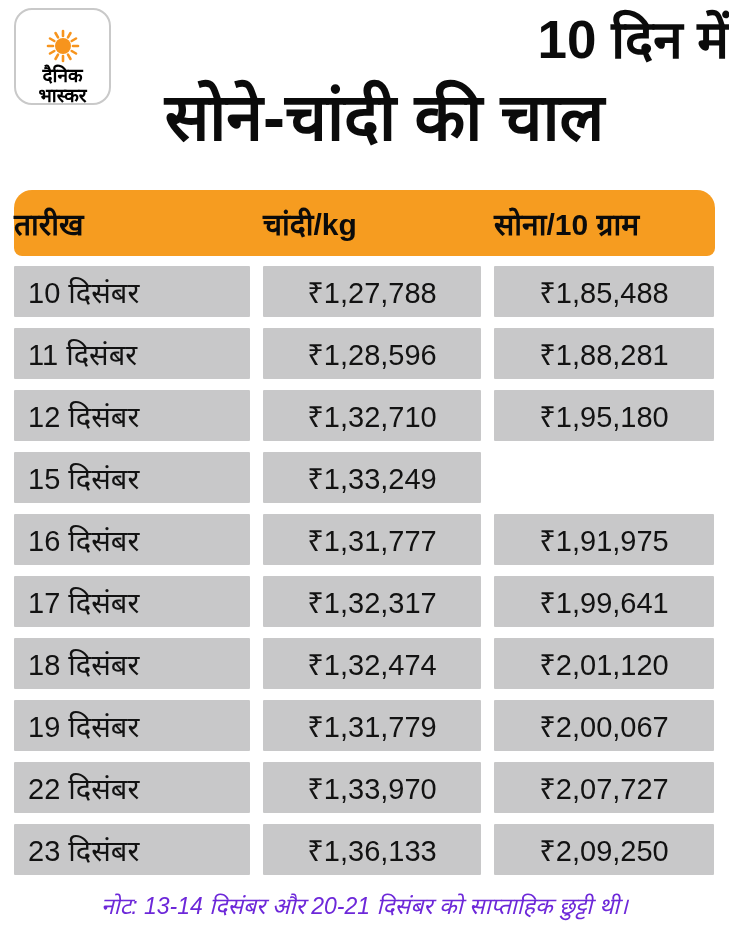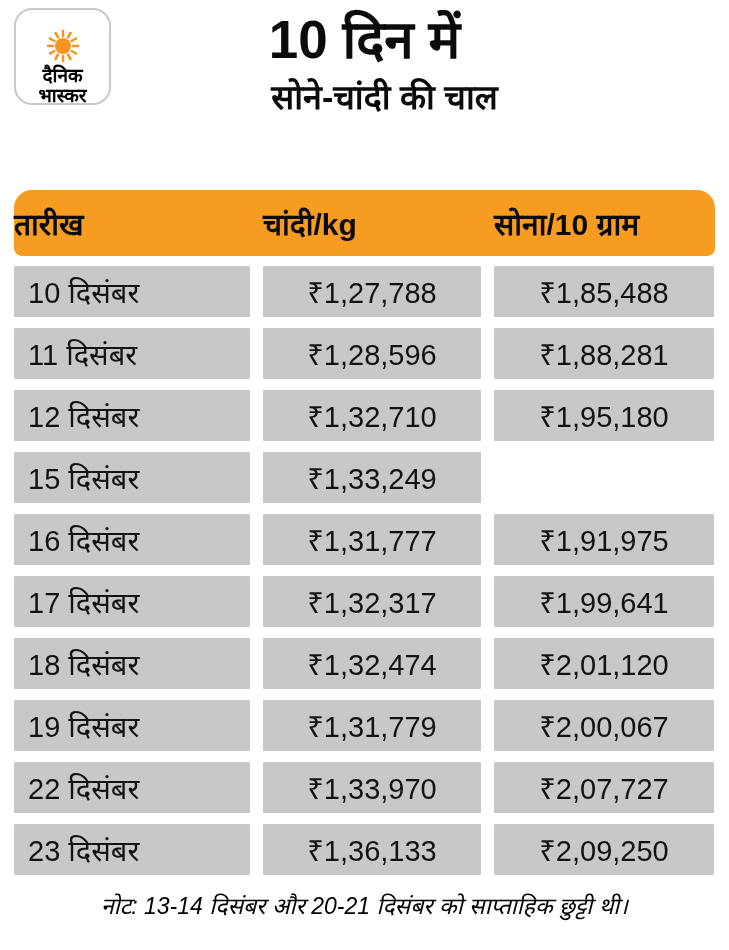--- a/index.html
+++ b/index.html
@@ -27,22 +27,22 @@
     text-align: center; color: #000; letter-spacing: 0;
   }
 
   
   .title-wrap {
     position: absolute; top: 6px; left: 0; right: 0;
     text-align: center;
     font-weight: 800;
     color: #0b0b0b;
   }
-  .title-line1 { font-size: 53px; line-height: 1.3; font-weight: 800; }
-  .title-line2 { font-size: 34px; line-height: 1.3; font-weight: 800; padding-left: 40px; }
+  .title-line1 { font-size: 53px; line-height: 1.3; font-weight: 800; text-align: right; }
+  .title-line2 { font-size: 66px; line-height: 1.3; font-weight: 800; padding-left: 40px; }
 
   
   .table {
     position: absolute; top: 190px; left: 14px; width: 701px;
   }
   .thead {
     display: grid;
     grid-template-columns: 236px 218px 220px;
     column-gap: 13px;
     align-items: center;
@@ -71,21 +71,21 @@
   }
   .cell.date { padding-left: 14px; justify-content: flex-start; }
   .cell.val { justify-content: center; }
 
   
   .note {
     position: absolute; top: 889px; left: 0; right: 0;
     text-align: center;
     font-style: italic;
     font-size: 23px;
-    color: #000000;
+    color: #6d28d9;
   }
 </style>
 </head>
 <body>
 
 <div class="page">
 
   <div class="logo">
     <span class="sun">
       <svg width="36" height="36" viewBox="0 0 36 36">

